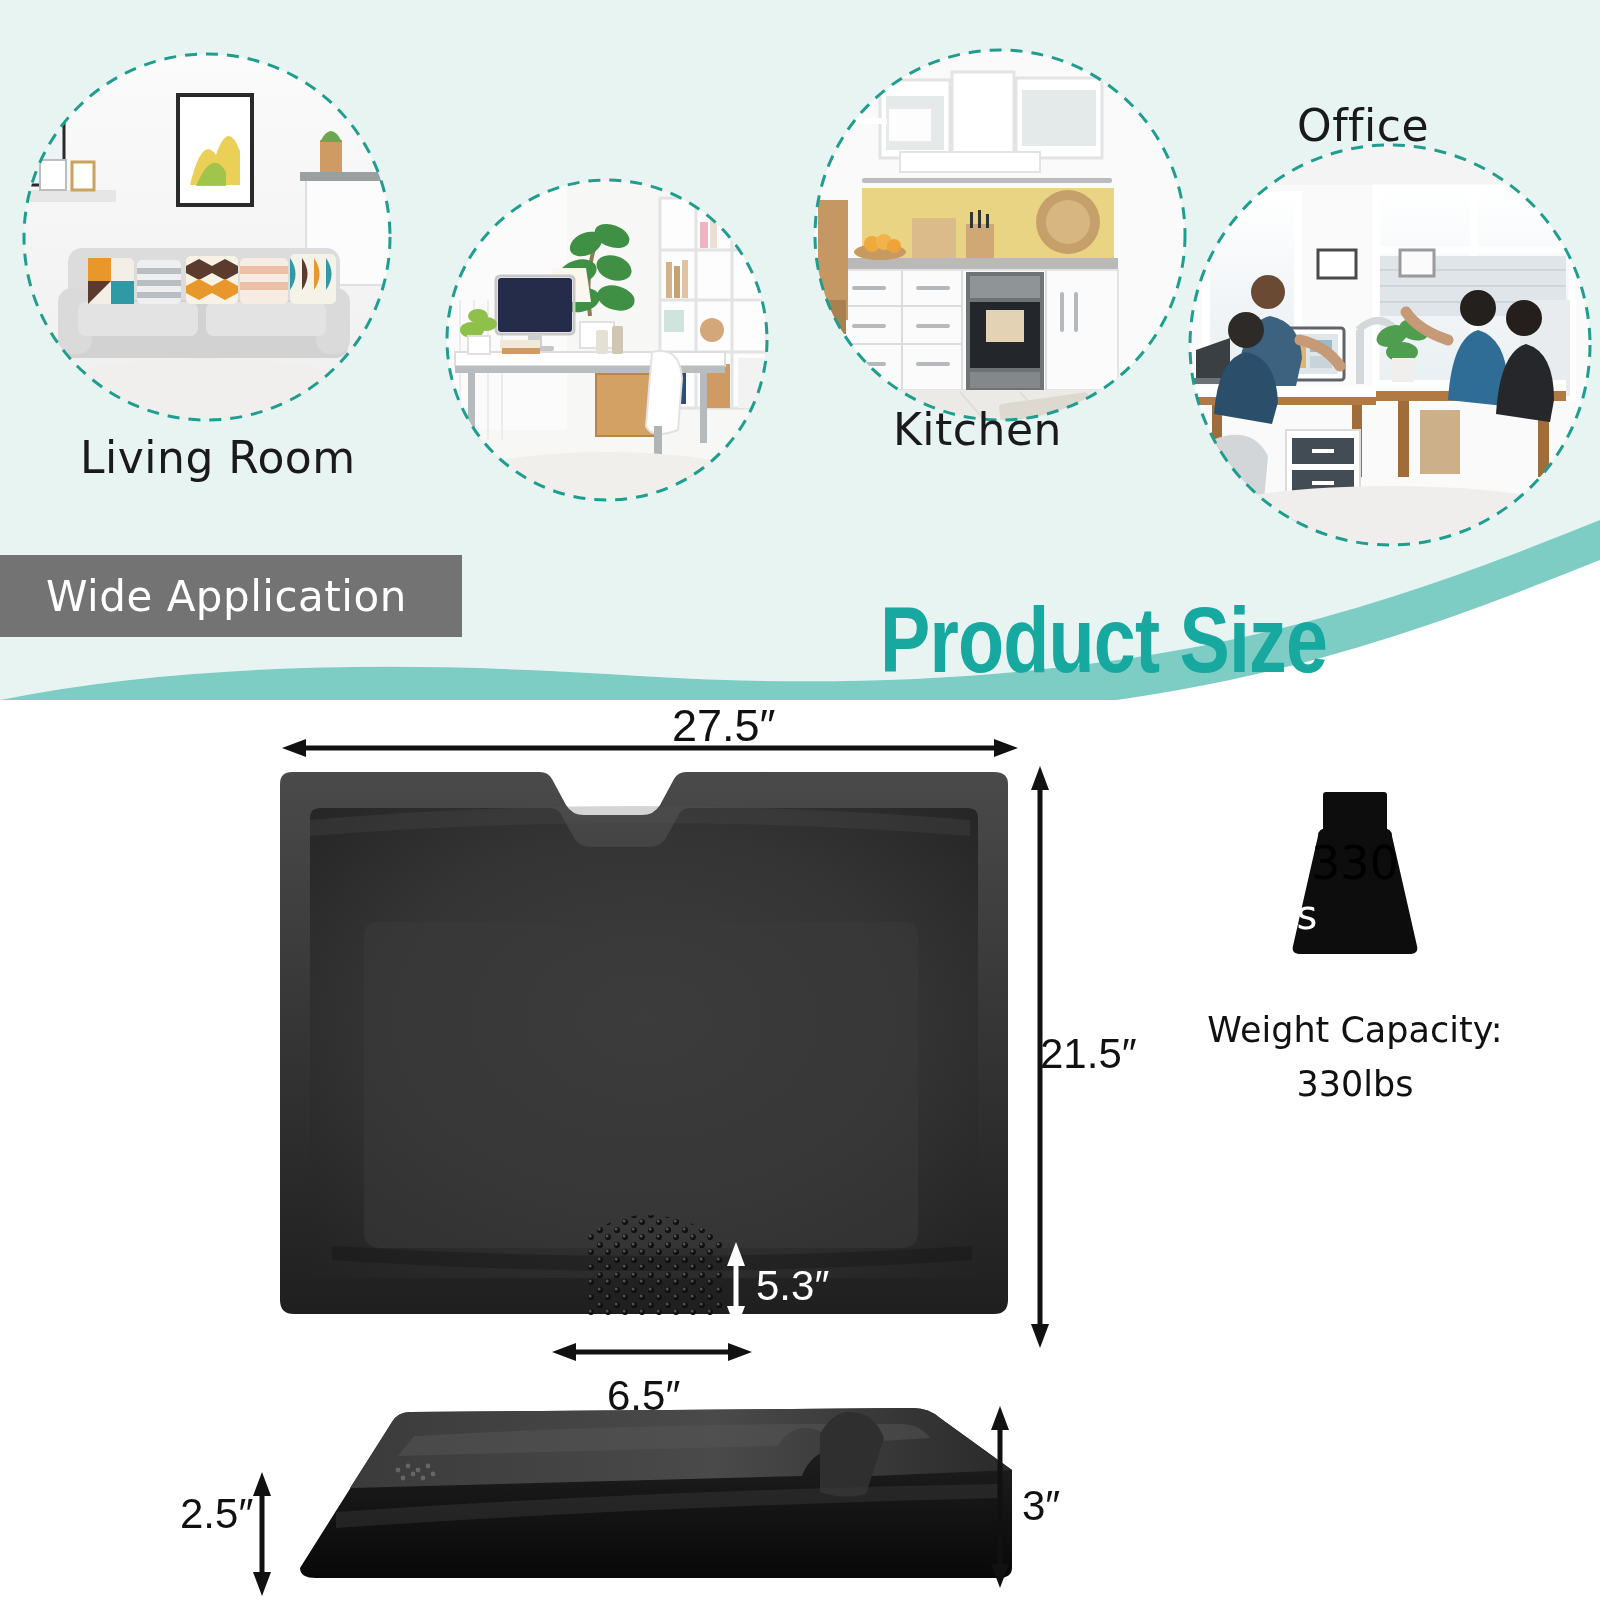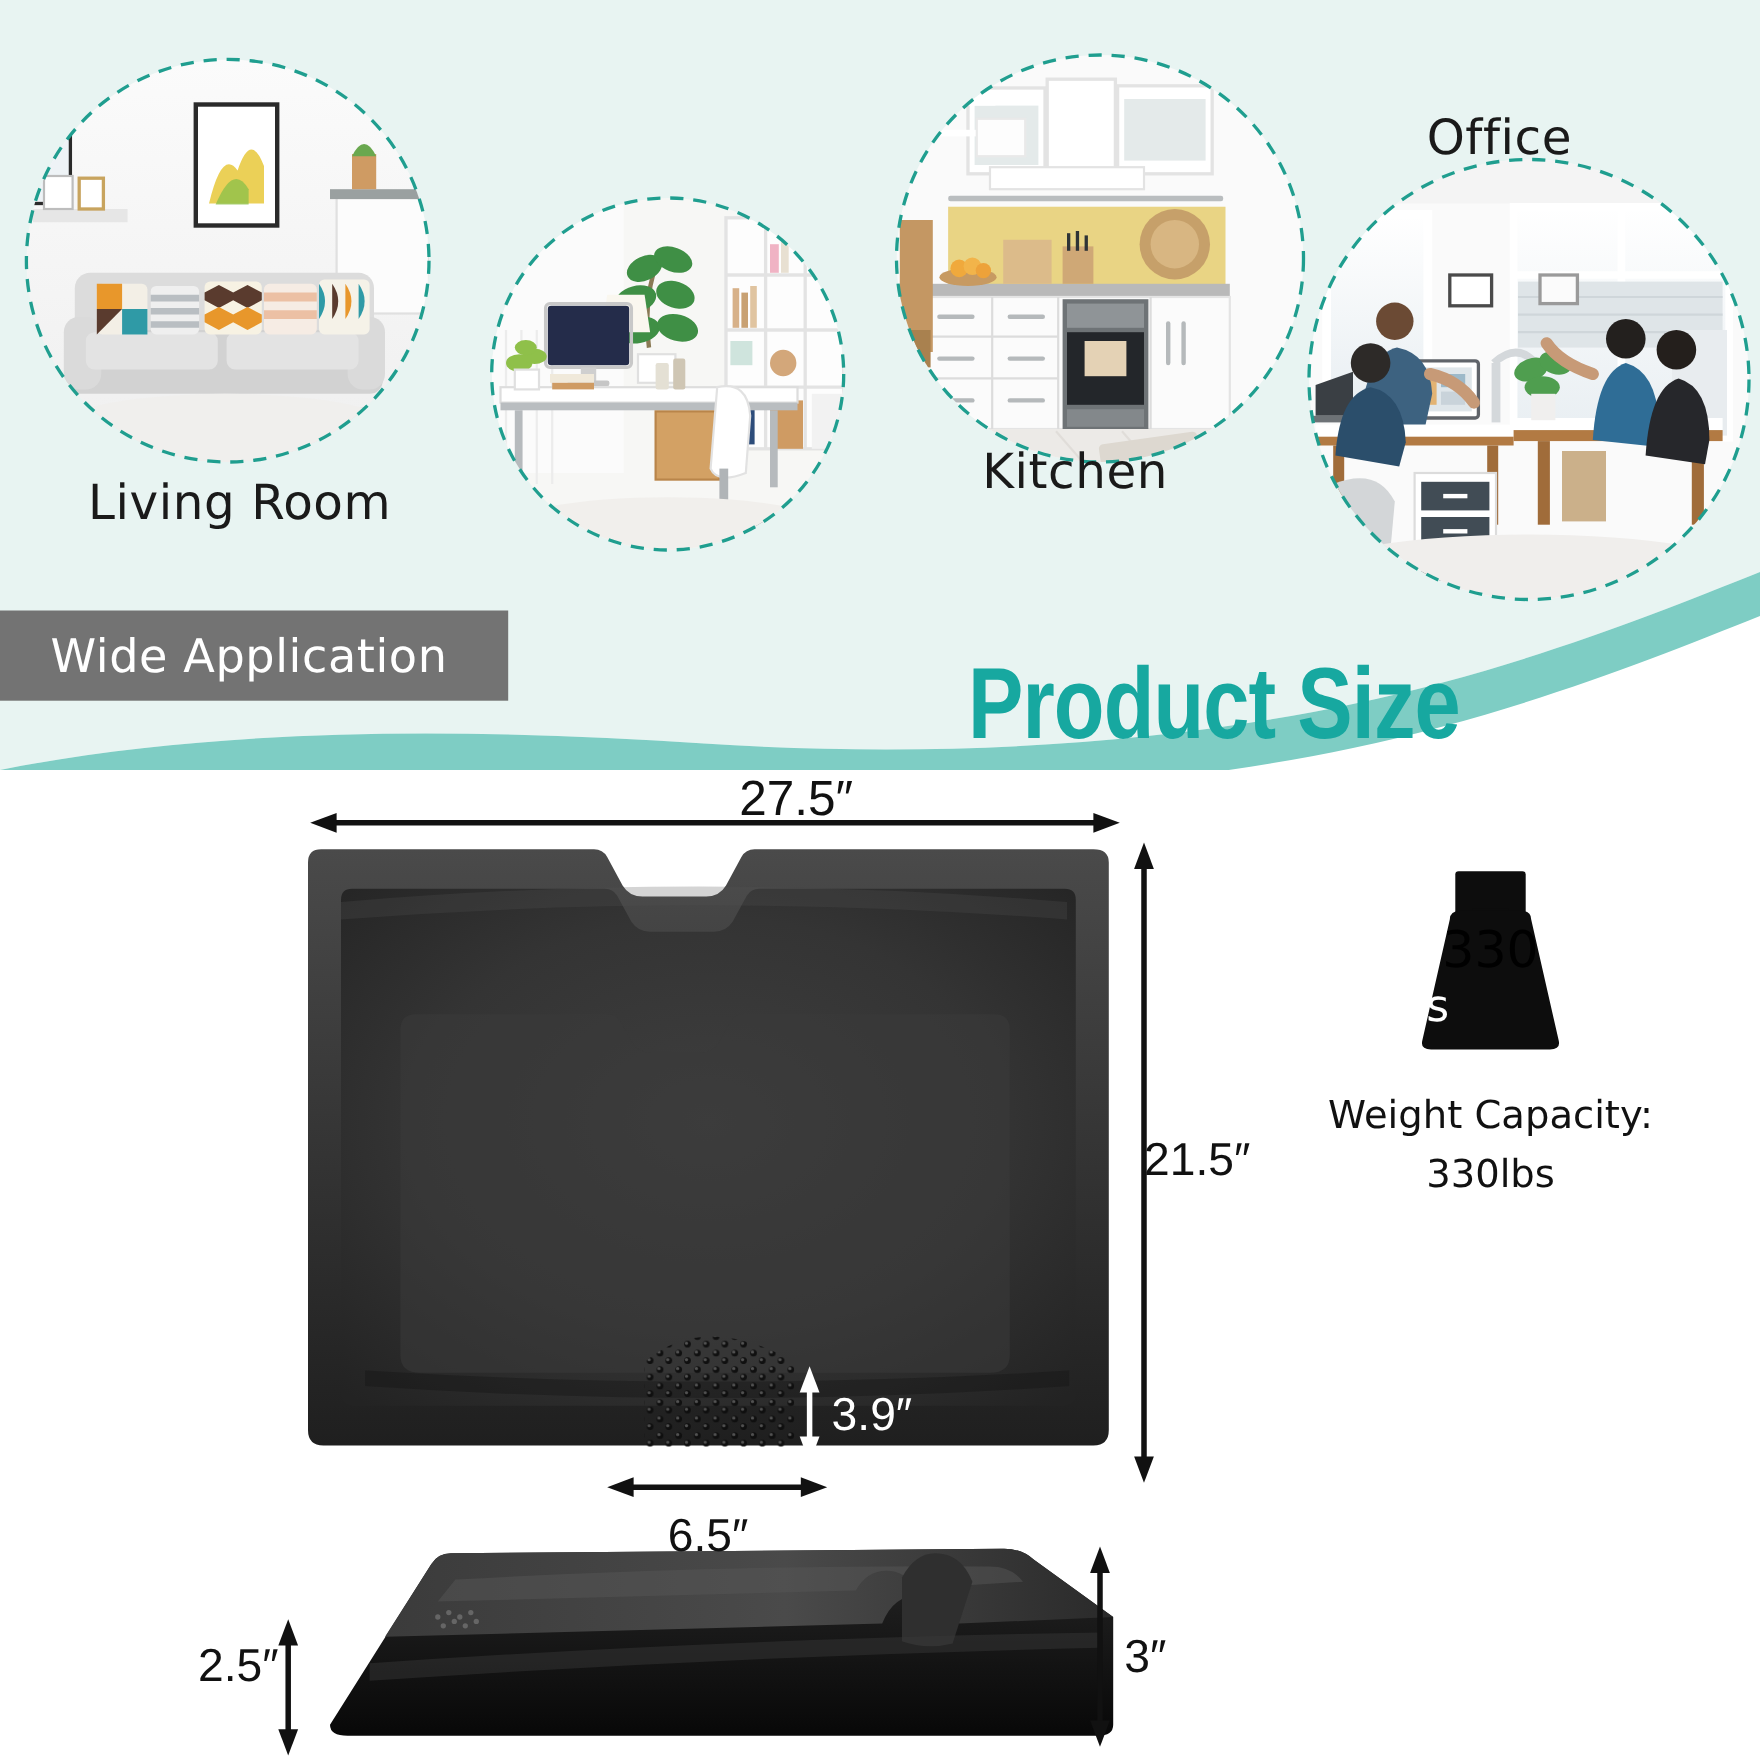--- a/index.html
+++ b/index.html
@@ -56,21 +56,21 @@
     position:absolute;
     font-family:"Liberation Sans", sans-serif;
     color:#111;
     white-space:nowrap;
   }
   .dim.white{color:#ffffff;}
 
   
   .weight-block{position:absolute;left:1190px;top:790px;width:330px;text-align:center;}
   .weight-cap-label{
-    font-size:35px;color:#111;line-height:1.5;margin-top:18px;
+    font-size:35px;color:#111;line-height:1.5;margin-top:34px;
     font-family:"DejaVu Sans", sans-serif;white-space:nowrap;
   }
   .weight-icon-wrap{position:relative;width:190px;height:180px;margin:0 auto;}
   .w-num{
     position:absolute;left:0;right:0;top:50px;text-align:center;
     color:#000000;font-size:46px;font-family:"DejaVu Sans",sans-serif;line-height:1;
   }
   .w-unit{
     position:absolute;left:0;right:0;top:105px;text-align:left;
     color:#fff;font-size:40px;font-family:"DejaVu Sans",sans-serif;line-height:1;
@@ -518,21 +518,21 @@
       <line x1="736" y1="560" x2="736" y2="612"></line>
       <polygon points="736,542 727,566 745,566" stroke="none"></polygon>
       <polygon points="736,630 727,606 745,606" stroke="none"></polygon>
     </g>
   </svg>
 
   <div class="dim" style="left:672px;top:700px;font-size:45px;">27.5″</div>
 
   <div class="dim" style="left:1040px;top:1030px;font-size:42px;">21.5″</div>
 
-  <div class="dim white" style="left:756px;top:1262px;font-size:42px;">3.9″</div>
+  <div class="dim white" style="left:756px;top:1262px;font-size:42px;">5.3″</div>
 
   <div class="dim" style="left:607px;top:1372px;font-size:42px;">6.5″</div>
 
   <div class="dim" style="left:180px;top:1490px;font-size:42px;">2.5″</div>
 
   <div class="dim" style="left:1022px;top:1482px;font-size:42px;">3″</div>
 
   <div class="weight-block">
     <div class="weight-icon-wrap">
       <svg viewBox="0 0 190 180" width="190" height="180">

